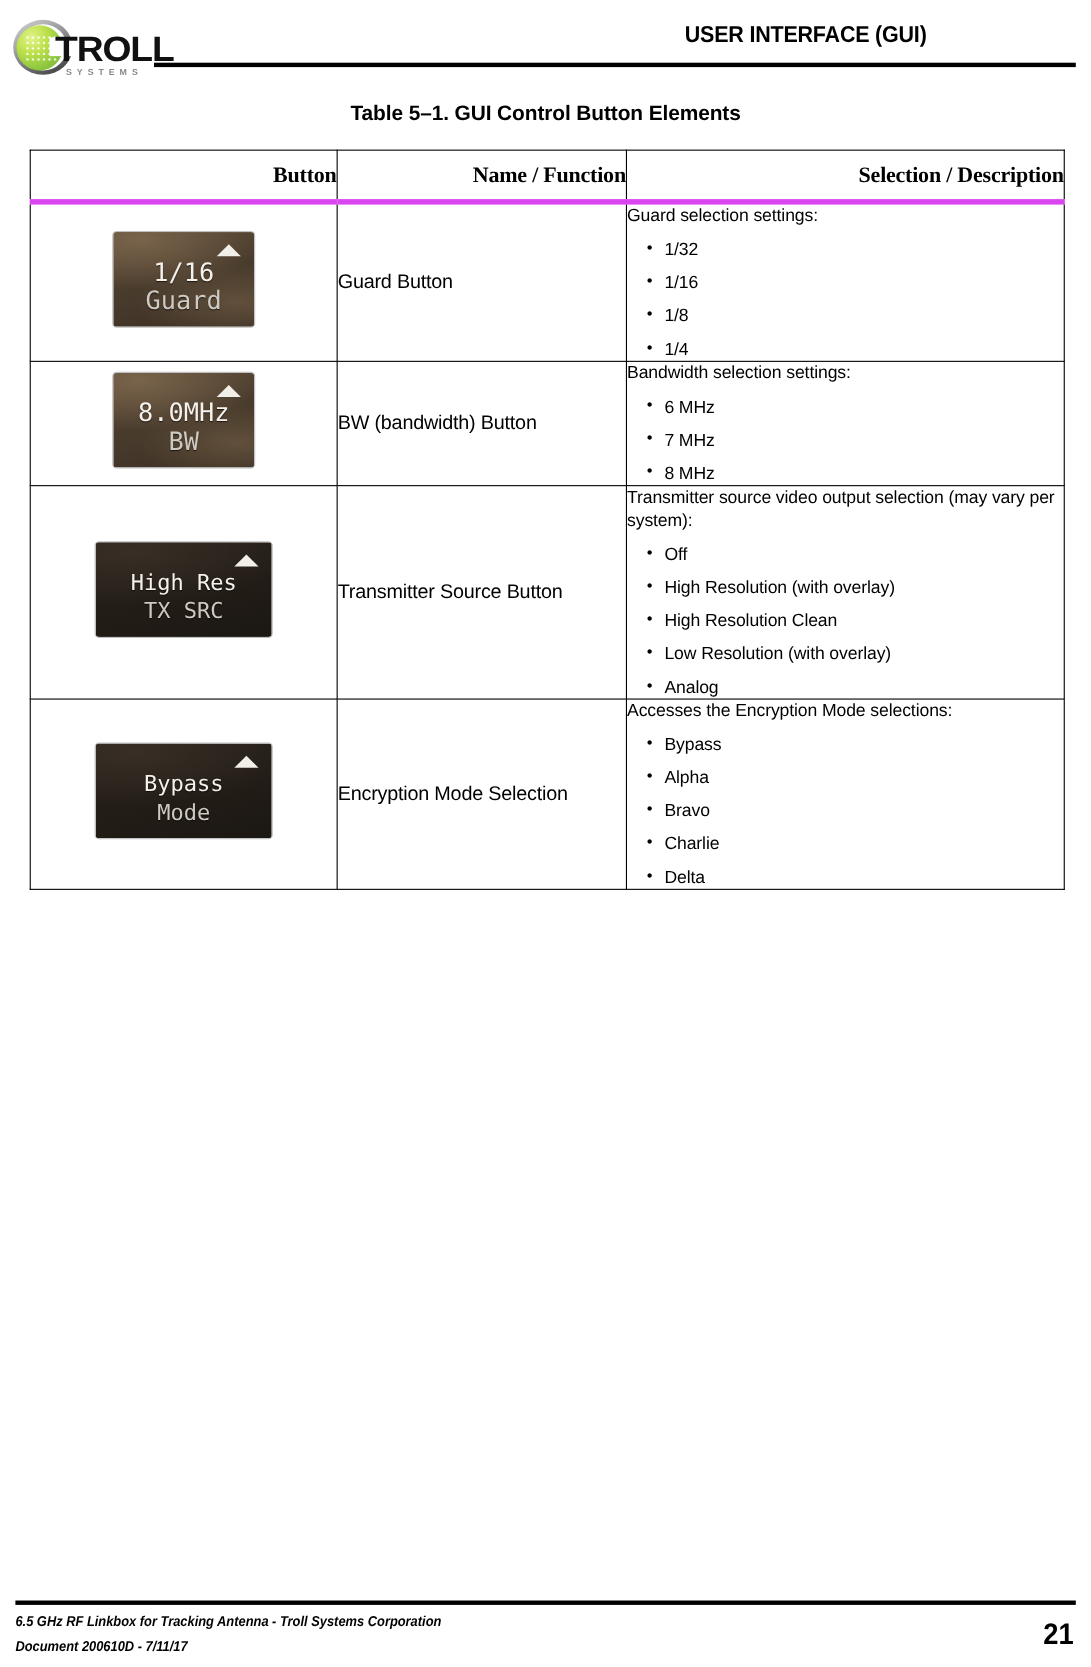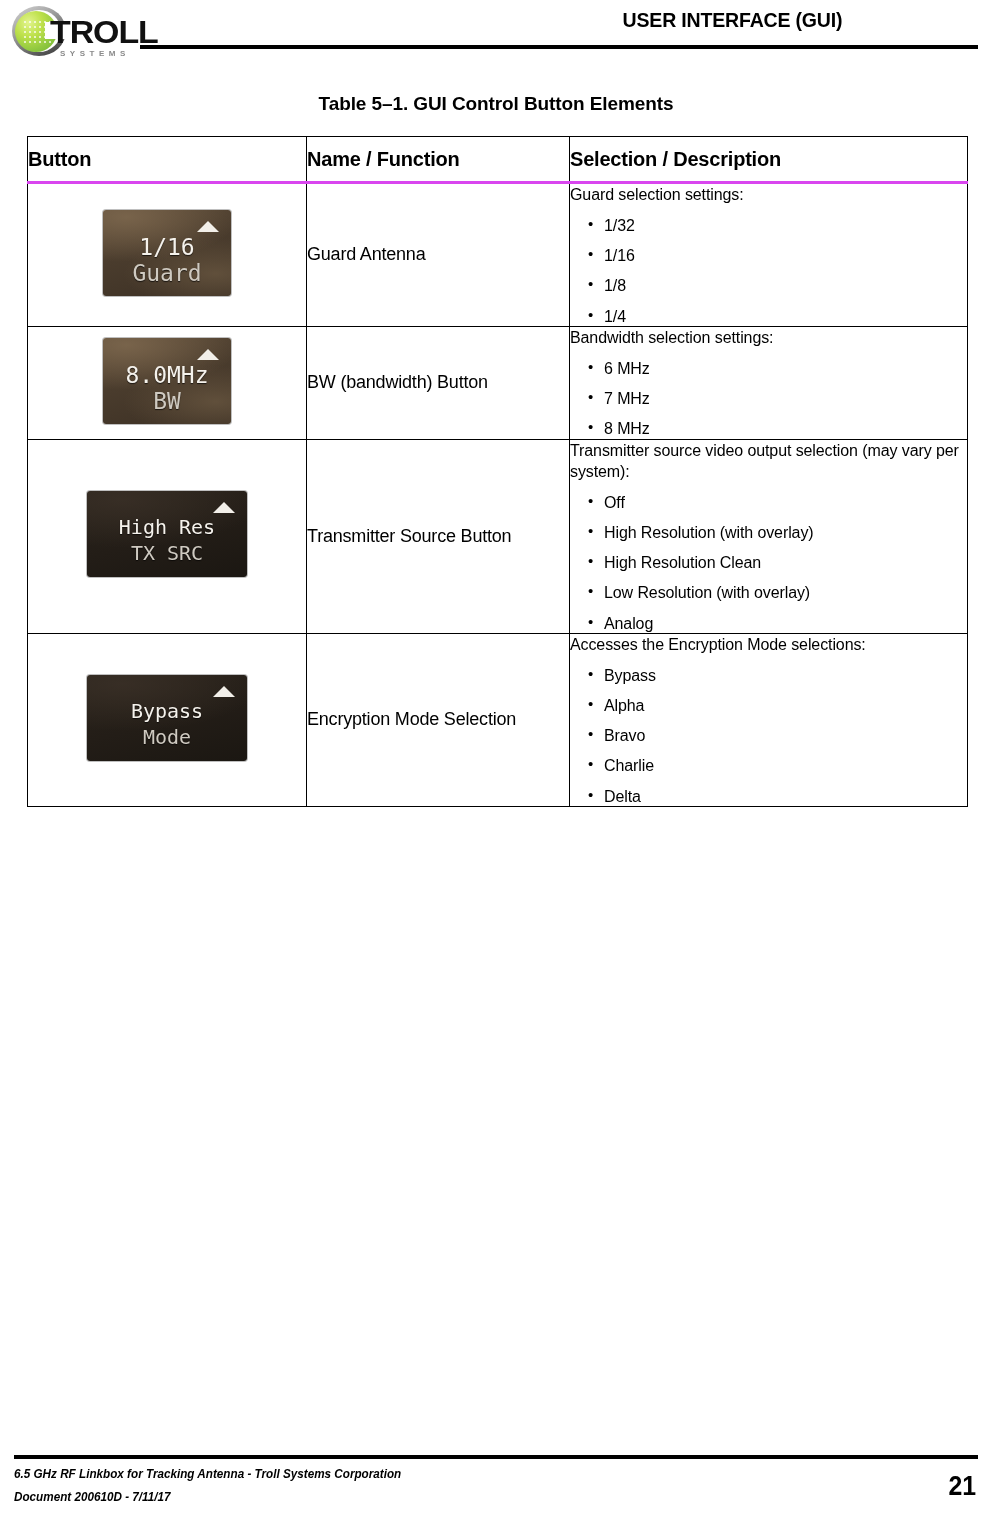--- a/index.html
+++ b/index.html
@@ -13,21 +13,21 @@
     position: relative;
     font-family: "Liberation Sans", sans-serif;
     color: #000000;
     -webkit-font-smoothing: antialiased;
   }
 
   
   .page-header {
     position: absolute;
     left: 0;
-    top: 0;
+    top: 12px;
     width: 856px;
     height: 72px;
   }
   .logo {
     position: absolute;
     left: 12px;
     top: 6px;
     width: 145px;
     height: 58px;
   }
@@ -135,26 +135,27 @@
     width: 940px;
     border-collapse: collapse;
     table-layout: fixed;
   }
   .gui-table td, .gui-table th {
     border: 1.5px solid #000000;
     padding: 0;
     vertical-align: middle;
   }
   .gui-table thead th {
-    border-bottom: 3px solid #d946ef;
+    border-bottom: 5px solid #d946ef;
     height: 44px;
     font-size: 20px;
     font-weight: bold;
-    text-align: left;
+    text-align: right;
     letter-spacing: -0.2px;
+    font-family: Liberation Serif, serif;
   }
   .col-button   { width: 279px; }
   .col-name     { width: 263px; }
   .col-settings { width: 398px; }
 
   .cell-button {
     text-align: center;
     padding: 18px 0;
   }
   .cell-name {
@@ -364,21 +365,21 @@
   <tbody>
 
     <tr>
       <td class="cell-button">
         <div class="gui-btn brown">
           <div class="arrow"></div>
           <div class="line1">1/16</div>
           <div class="line2">Guard</div>
         </div>
       </td>
-      <td class="cell-name">Guard Antenna</td>
+      <td class="cell-name">Guard Button</td>
       <td class="cell-settings">
         <p class="settings-intro">Guard selection settings:</p>
         <ul class="settings-list">
           <li>1/32</li>
           <li>1/16</li>
           <li>1/8</li>
           <li>1/4</li>
         </ul>
       </td>
     </tr>

